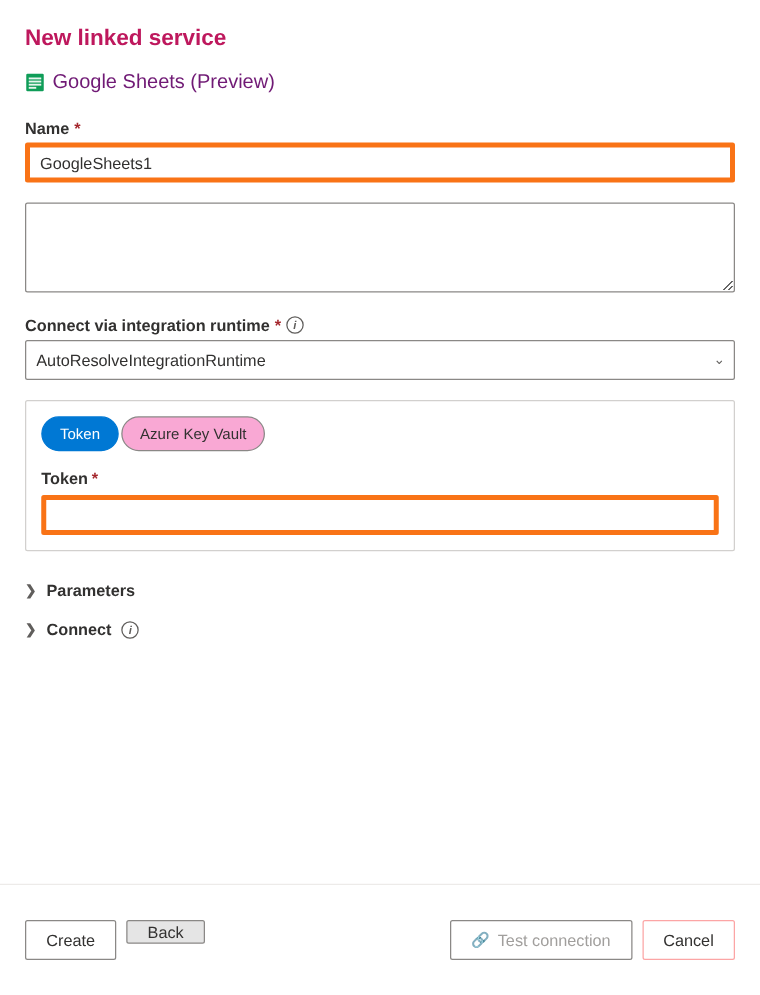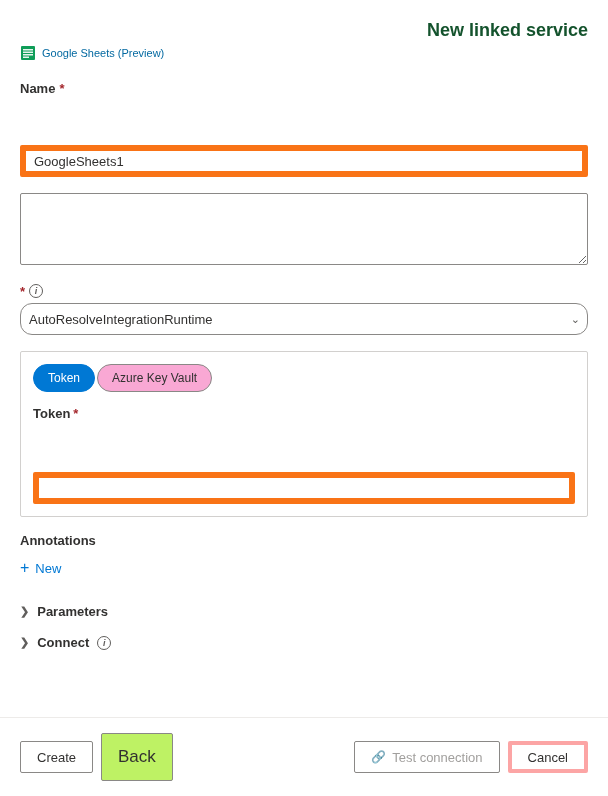--- a/index.html
+++ b/index.html
@@ -14,87 +14,85 @@
       flex-direction: column;
     }
     .main-content {
       flex: 1;
       padding: 20px 20px 16px 20px;
       overflow-y: auto;
     }
     .page-title {
       font-size: 18px;
       font-weight: 600;
-      color: #14532d;
-      margin-bottom: 4px;
-      text-align: right;
+      color: #be185d;
+      margin-bottom: 16px;
     }
     .subtitle-row {
       display: flex;
       align-items: center;
       gap: 6px;
       margin-bottom: 20px;
     }
     .sheets-icon {
       width: 16px;
       height: 16px;
       display: inline-flex;
       align-items: center;
       justify-content: center;
     }
     .subtitle-text {
-      font-size: 11px;
-      color: #0369a1;
+      font-size: 16px;
+      color: #701a75;
     }
     .field-label {
       font-size: 13px;
       font-weight: 600;
       color: #323130;
       margin-bottom: 4px;
       display: flex;
       align-items: flex-start;
       gap: 4px;
     }
     .required-star {
       color: #a4262c;
     }
     .form-group {
       margin-bottom: 16px;
     }
     .text-input {
       width: 100%;
       height: 32px;
-      border: 6px solid #f97316;
+      border: 4px solid #f97316;
       border-radius: 2px;
       padding: 0 8px;
       font-size: 13px;
       color: #323130;
       outline: none;
-      margin-top: 45px;
     }
     .textarea-input {
       width: 100%;
       height: 72px;
       border: 1px solid #8a8886;
       border-radius: 2px;
       padding: 6px 8px;
       font-size: 13px;
       color: #323130;
       resize: vertical;
       outline: none;
     }
     .select-wrapper {
       position: relative;
       width: 100%;
     }
     .select-input {
       width: 100%;
       height: 32px;
       border: 1px solid #8a8886;
-      border-radius: 12px;
+      border-radius: 2px;
       padding: 0 30px 0 8px;
       font-size: 13px;
       color: #323130;
       appearance: none;
       background: #fff;
       cursor: pointer;
       outline: none;
     }
     .select-chevron {
       position: absolute;
@@ -187,43 +185,43 @@
       font-size: 13px;
       font-weight: 600;
       color: #323130;
     }
     .chevron-right {
       font-size: 11px;
       color: #605e5c;
     }
     .footer {
       border-top: 1px solid #edebe9;
-      padding: 15px 20px;
-      display: flex;
-      align-items: center;
+      padding: 28px 20px;
+      display: flex;
+      align-items: flex-start;
       gap: 8px;
       background: #fff;
     }
     .btn-create {
       height: 32px;
       padding: 0 16px;
       background: #fff;
       border: 1px solid #8a8886;
       border-radius: 2px;
       font-size: 13px;
       color: #323130;
       cursor: pointer;
     }
     .btn-back {
-      height: 48px;
+      height: 19px;
       padding: 0 16px;
-      background: #bef264;
-      border: 1px solid #8a8886;
-      border-radius: 2px;
-      font-size: 17px;
+      background: #e5e5e5;
+      border: 1px solid #8a8886;
+      border-radius: 2px;
+      font-size: 13px;
       color: #323130;
       cursor: pointer;
     }
     .btn-test {
       height: 32px;
       padding: 0 16px;
       background: #fff;
       border: 1px solid #8a8886;
       border-radius: 2px;
       font-size: 13px;
@@ -231,21 +229,21 @@
       cursor: not-allowed;
       margin-left: auto;
       display: flex;
       align-items: center;
       gap: 6px;
     }
     .btn-cancel {
       height: 32px;
       padding: 0 16px;
       background: #fff;
-      border: 4px solid #fca5a5;
+      border: 1px solid #fca5a5;
       border-radius: 2px;
       font-size: 13px;
       color: #323130;
       cursor: pointer;
     }
     .token-label {
       font-size: 13px;
       font-weight: 600;
       margin-bottom: 6px;
       display: flex;
@@ -280,20 +278,21 @@
     </div>
     <input class="text-input" type="text" value="GoogleSheets1" style="">
   </div>
 
   <div class="form-group">
     <textarea class="textarea-input" style=""></textarea>
   </div>
 
   <div class="form-group">
     <div class="field-label">
+      <span>Connect via integration runtime</span>
       <span class="required-star">*</span>
       <span class="info-icon">i</span>
     </div>
     <div class="select-wrapper">
       <select class="select-input">
         <option>AutoResolveIntegrationRuntime</option>
       </select>
       <span class="select-chevron">⌄</span>
     </div>
   </div>
@@ -303,27 +302,20 @@
       <button class="tab-btn active">Token</button>
       <button class="tab-btn inactive">Azure Key Vault</button>
     </div>
     <div class="token-label">
       <span>Token</span>
       <span class="required-star">*</span>
     </div>
     <input class="text-input" type="text" style="">
   </div>
 
-  <div class="annotations-section">
-    <div class="section-label">Annotations</div>
-    <button class="add-new-btn">
-      <span class="plus-icon">+</span>
-      <span>New</span>
-    </button>
-  </div>
 
   <button class="collapsible-row">
     <span class="chevron-right">❯</span>
     <span>Parameters</span>
   </button>
 
   <button class="collapsible-row">
     <span class="chevron-right">❯</span>
     <span>Connect</span>
     <span class="info-icon">i</span>

